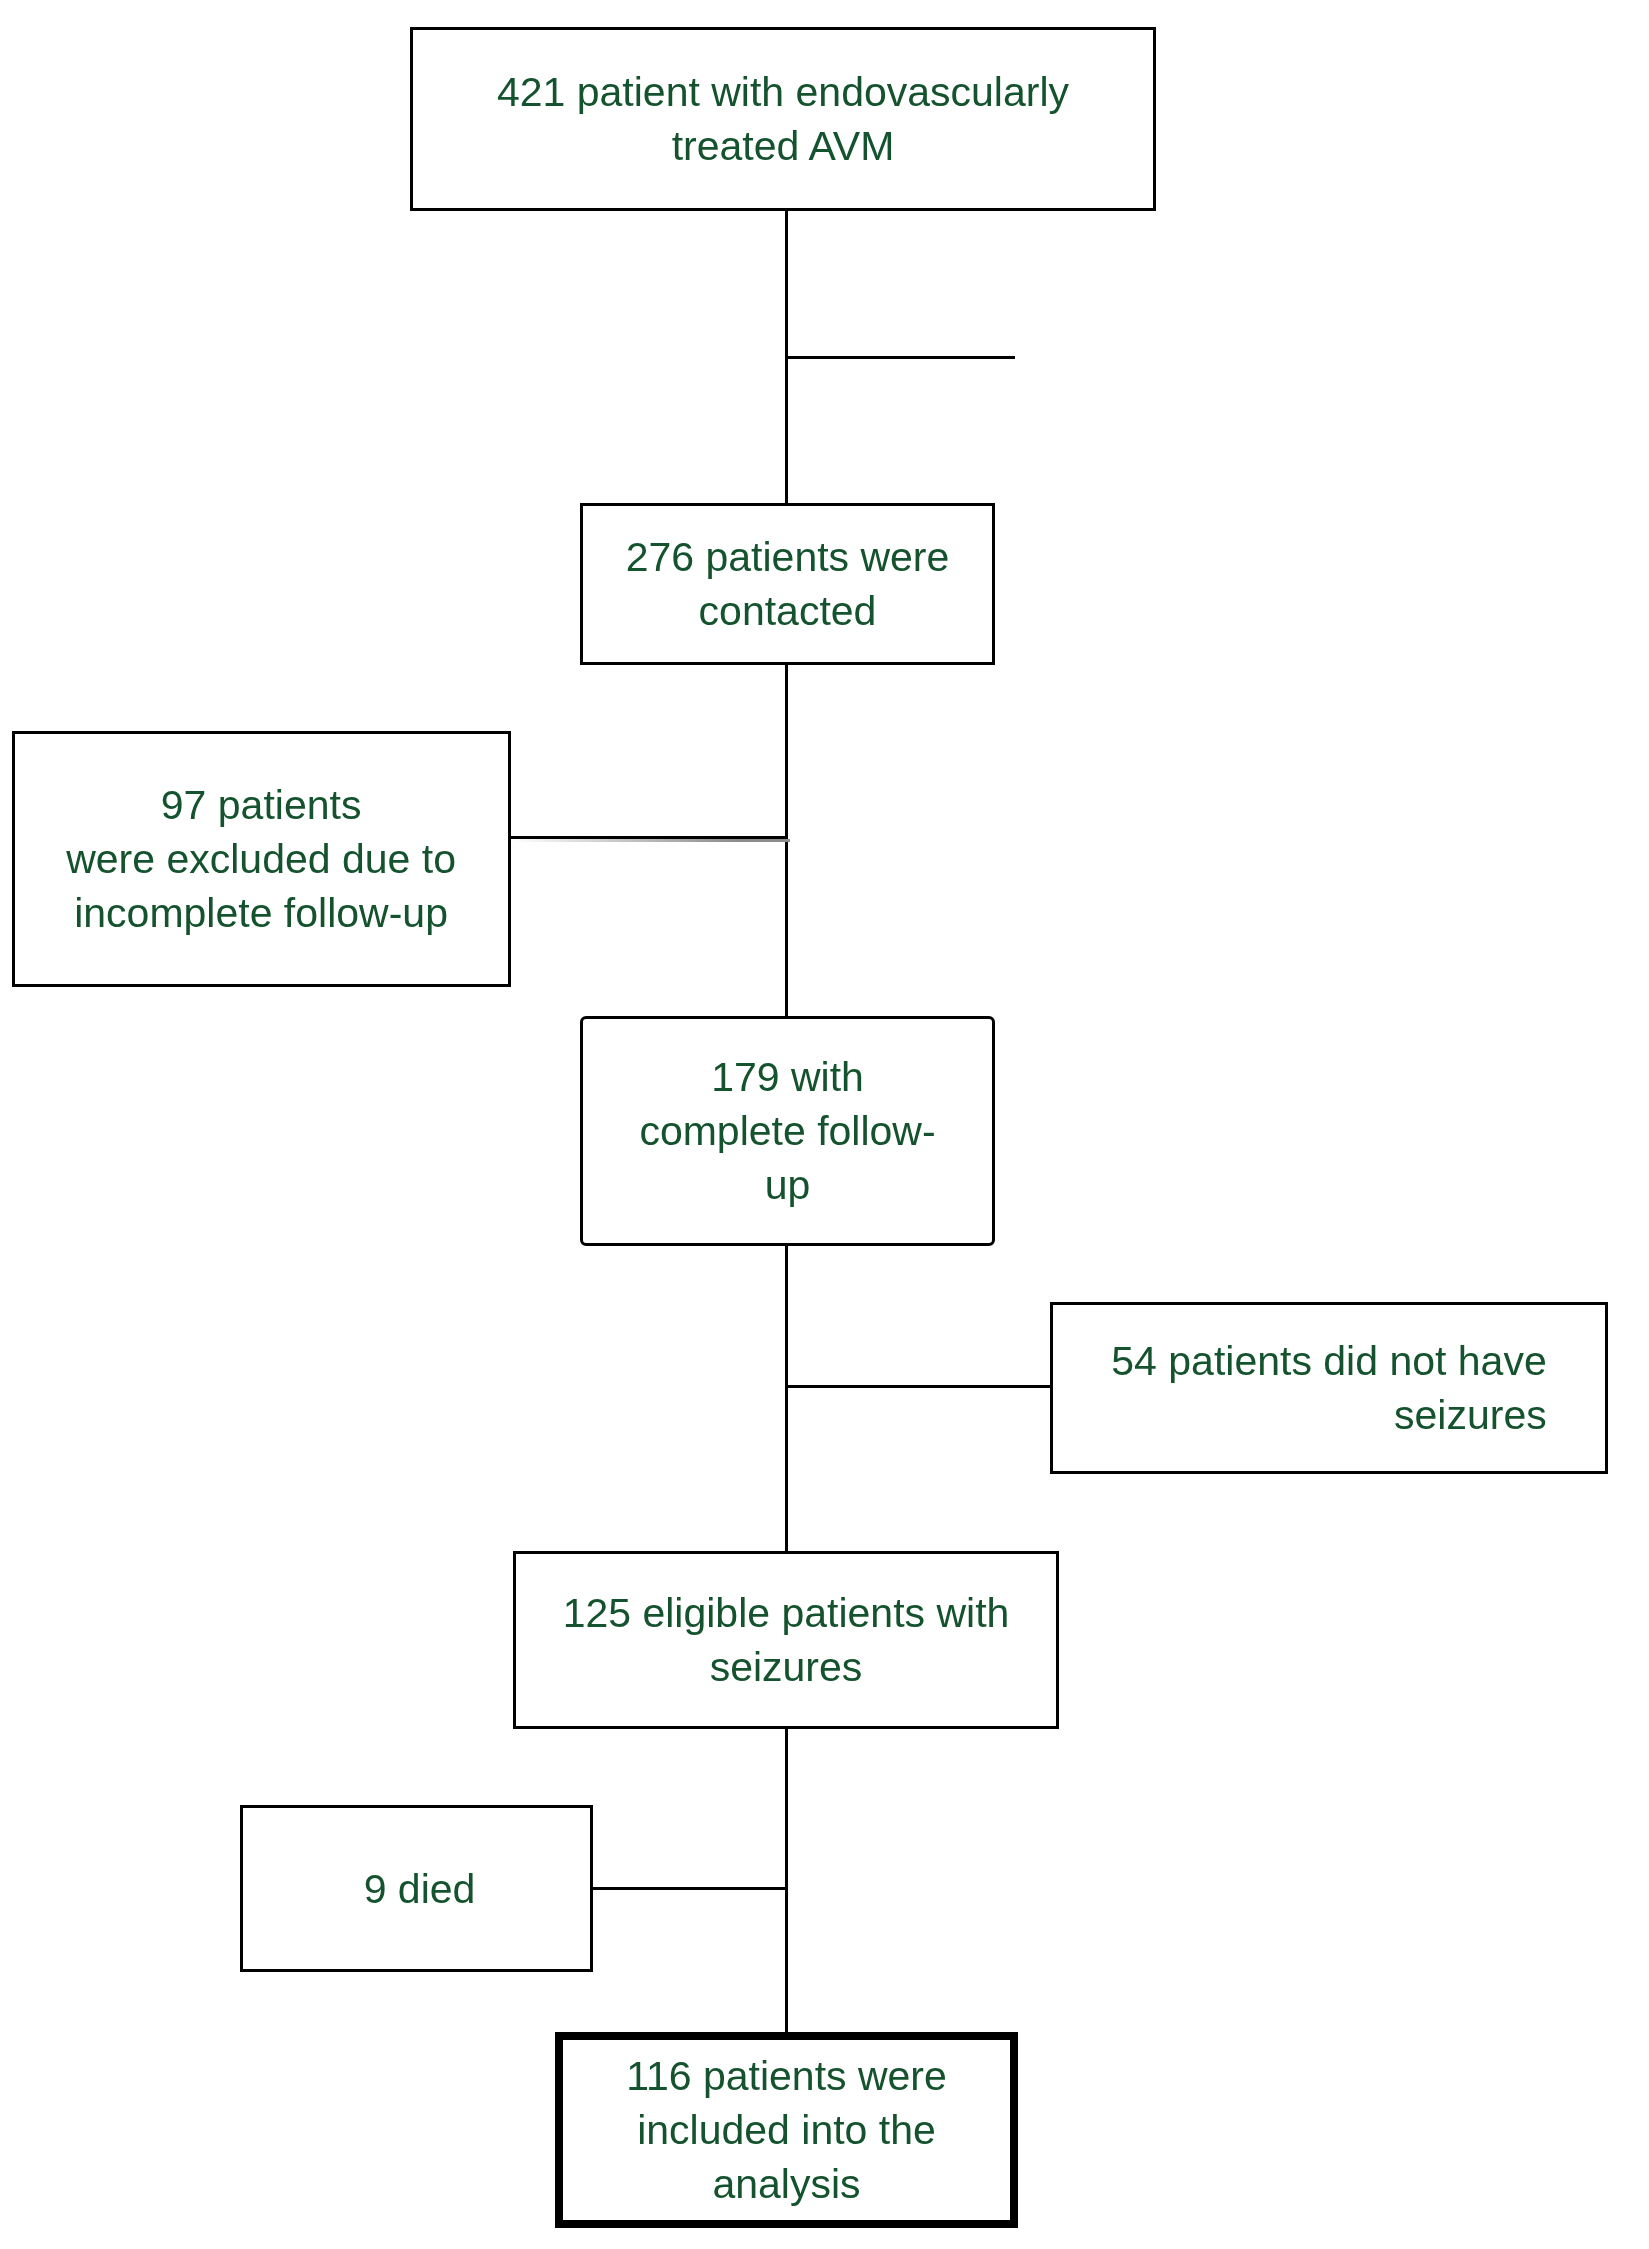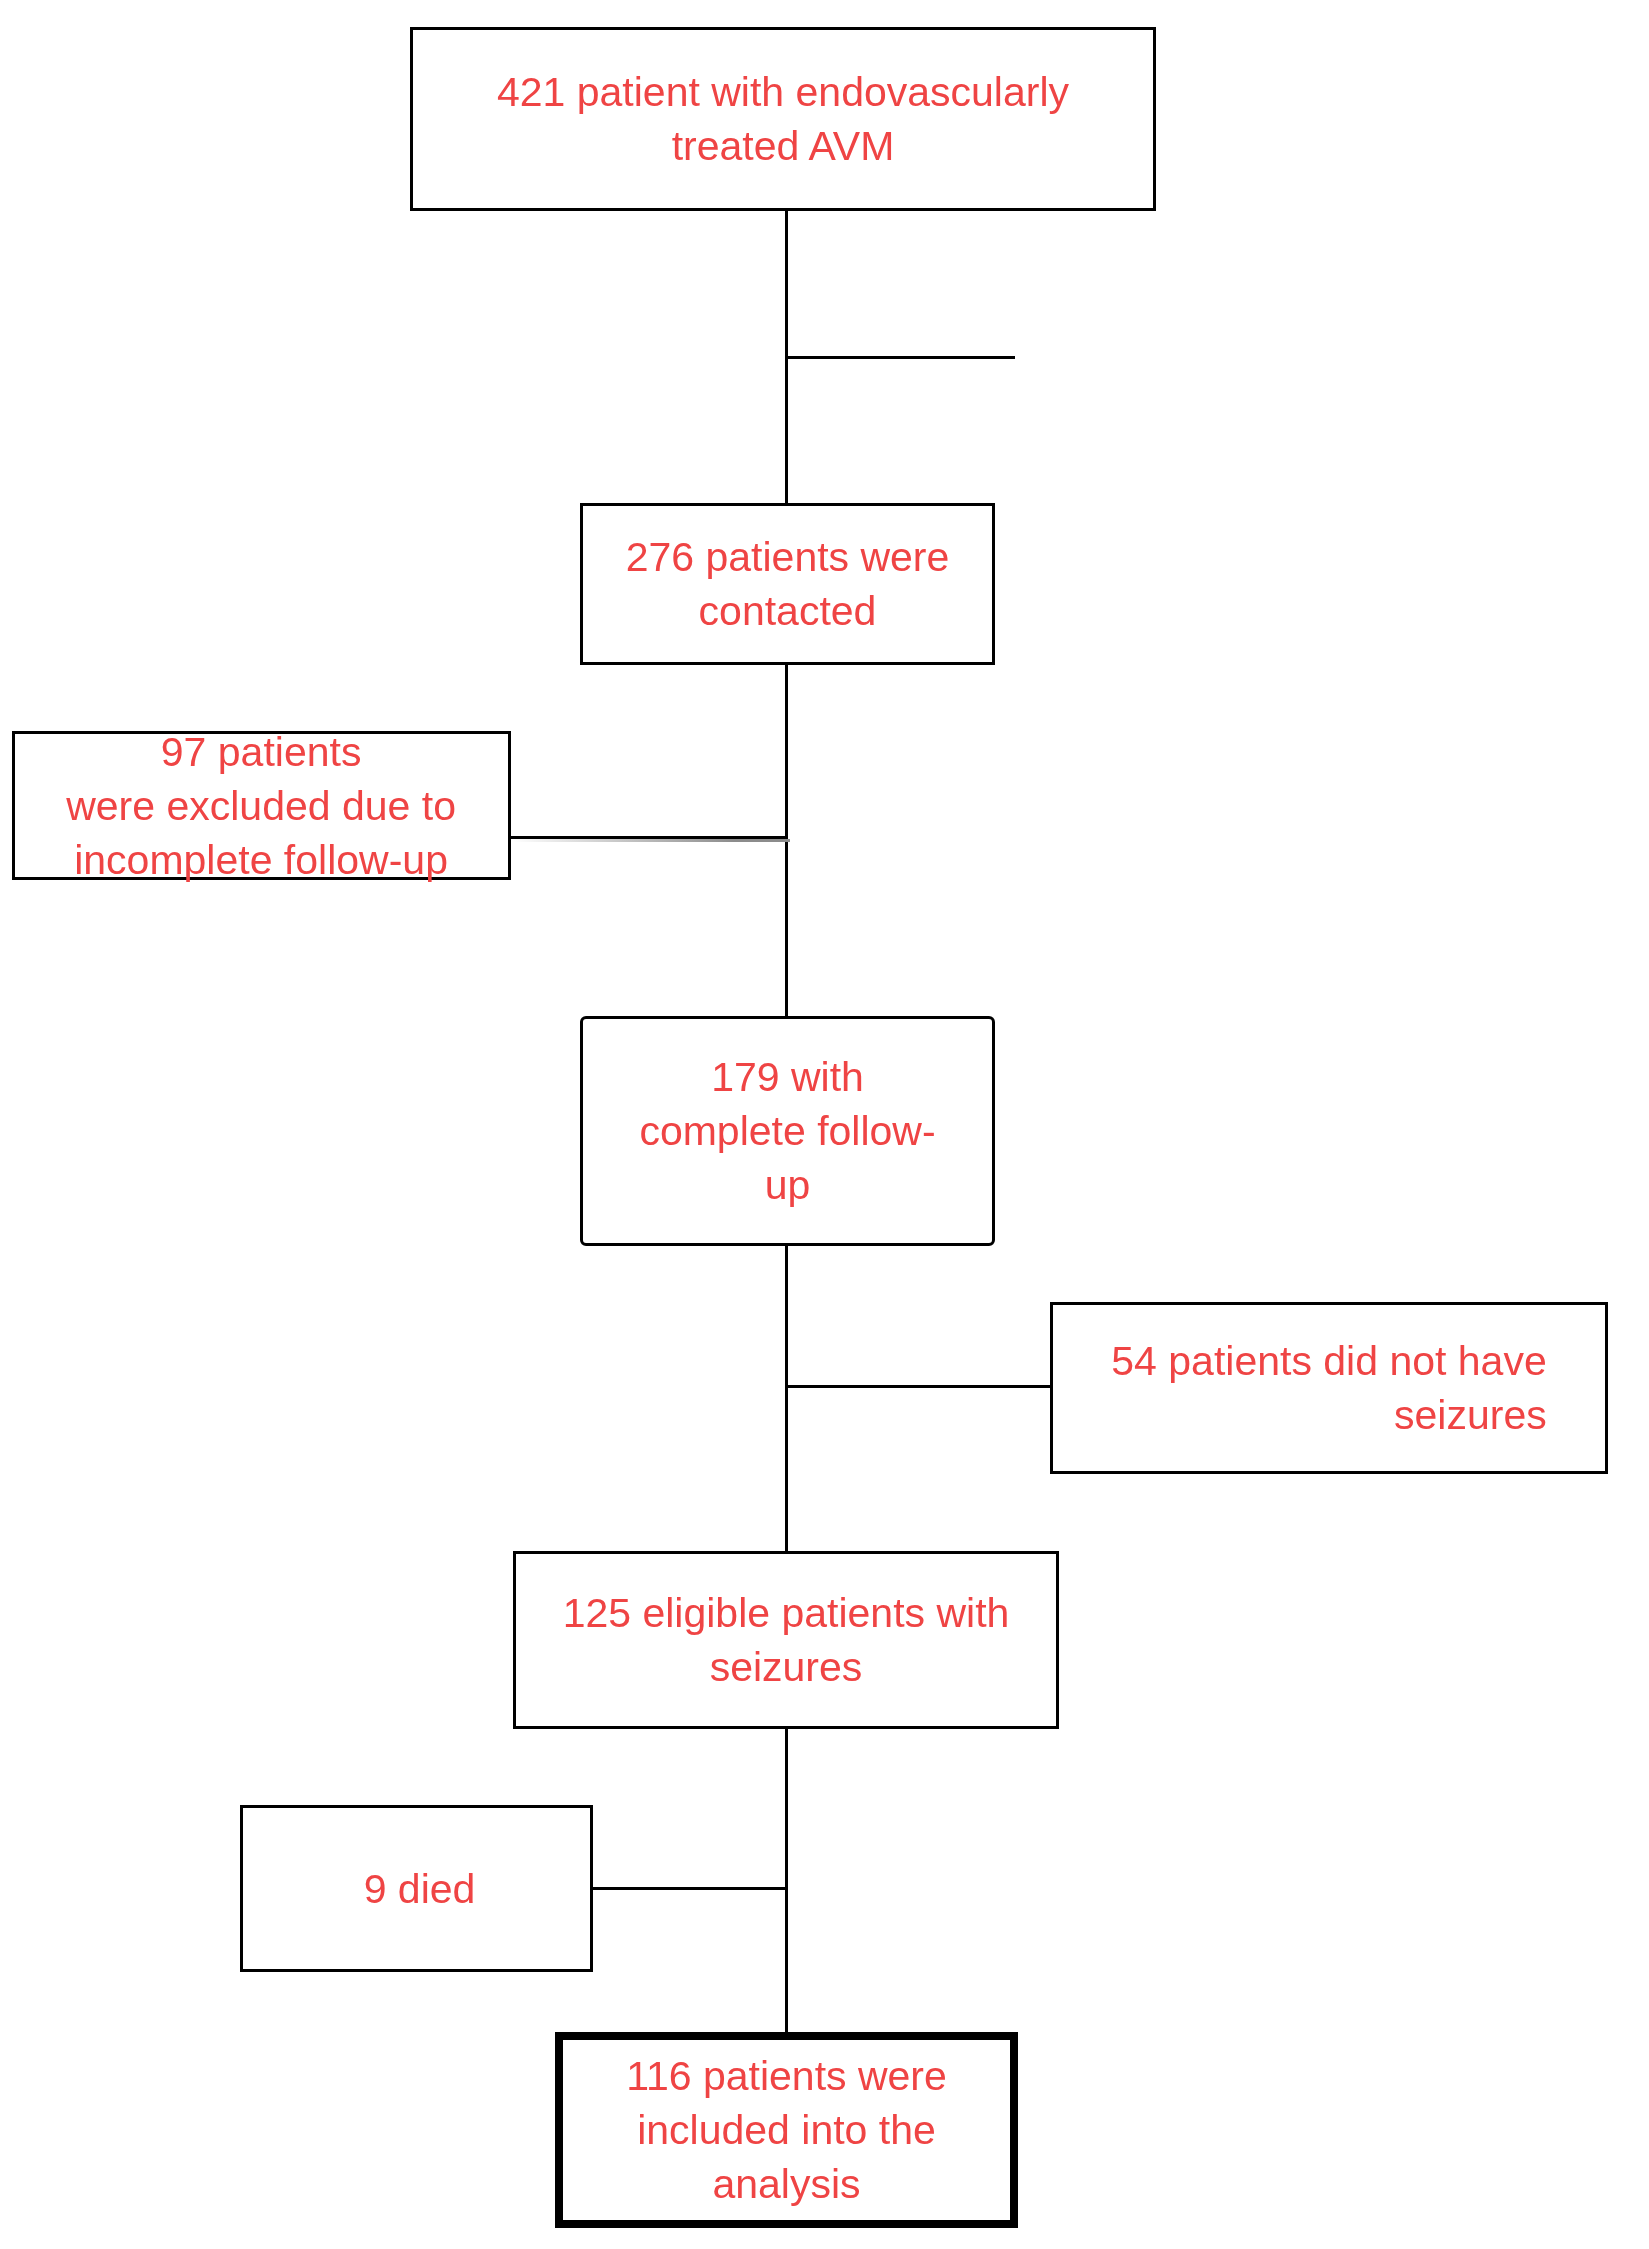--- a/index.html
+++ b/index.html
@@ -2,21 +2,21 @@
 <html style="font-size:12.4px"><head>
 <meta charset="utf-8">
 <style>
   html, body { margin: 0; padding: 0; background: #ffffff; }
   #stage {
     position: relative;
     width: 1650px;
     height: 2250px;
     background: #ffffff;
     font-family: "Liberation Sans", "DejaVu Sans", sans-serif;
-    color: #ef4444;
+    color: #14532d;
   }
   .box {
     position: absolute;
     box-sizing: border-box;
     border: 3.1px solid #000000;
     background: #ffffff;
     display: flex;
     align-items: center;
     justify-content: center;
     text-align: center;
@@ -28,21 +28,21 @@
   .box.emph { border-width: 8.5px; }
   .line {
     position: absolute;
     background: #000000;
     z-index: 1;
   }
   
   .b421  { left: 410px;  top: 27px;   width: 746px; height: 184px; }
   .b145  { left: 1013px; top: 269px;  width: 599px; height: 176px; }
   .b276  { left: 580px;  top: 503px;  width: 415px; height: 162px; }
-  .b97   { left: 11.6px;   top: 731px;  width: 499px; height: 149px; }
+  .b97   { left: 11.6px;   top: 731px;  width: 499px; height: 256px; }
   .b179  { left: 580px;  top: 1016px; width: 415px; height: 230px; border-radius: 6px; }
   .b54   { left: 1050px; top: 1302px; width: 558px; height: 172px; text-align: right; }
   .b125  { left: 513px;  top: 1551px; width: 546px; height: 178px; }
   .b9    { left: 240px;  top: 1805px; width: 353px; height: 167px; padding-left: 6px; }
   .b116  { left: 555px;  top: 2032px; width: 463px; height: 196px; }
   
   .v1 { left: 785px; top: 209px;  width: 3.1px; height: 297px; }
   .v2 { left: 785px; top: 664px;  width: 3.1px; height: 355px; }
   .v3 { left: 785px; top: 1244px; width: 3.1px; height: 309px; }
   .v4 { left: 785px; top: 1727px; width: 3.1px; height: 308px; }

